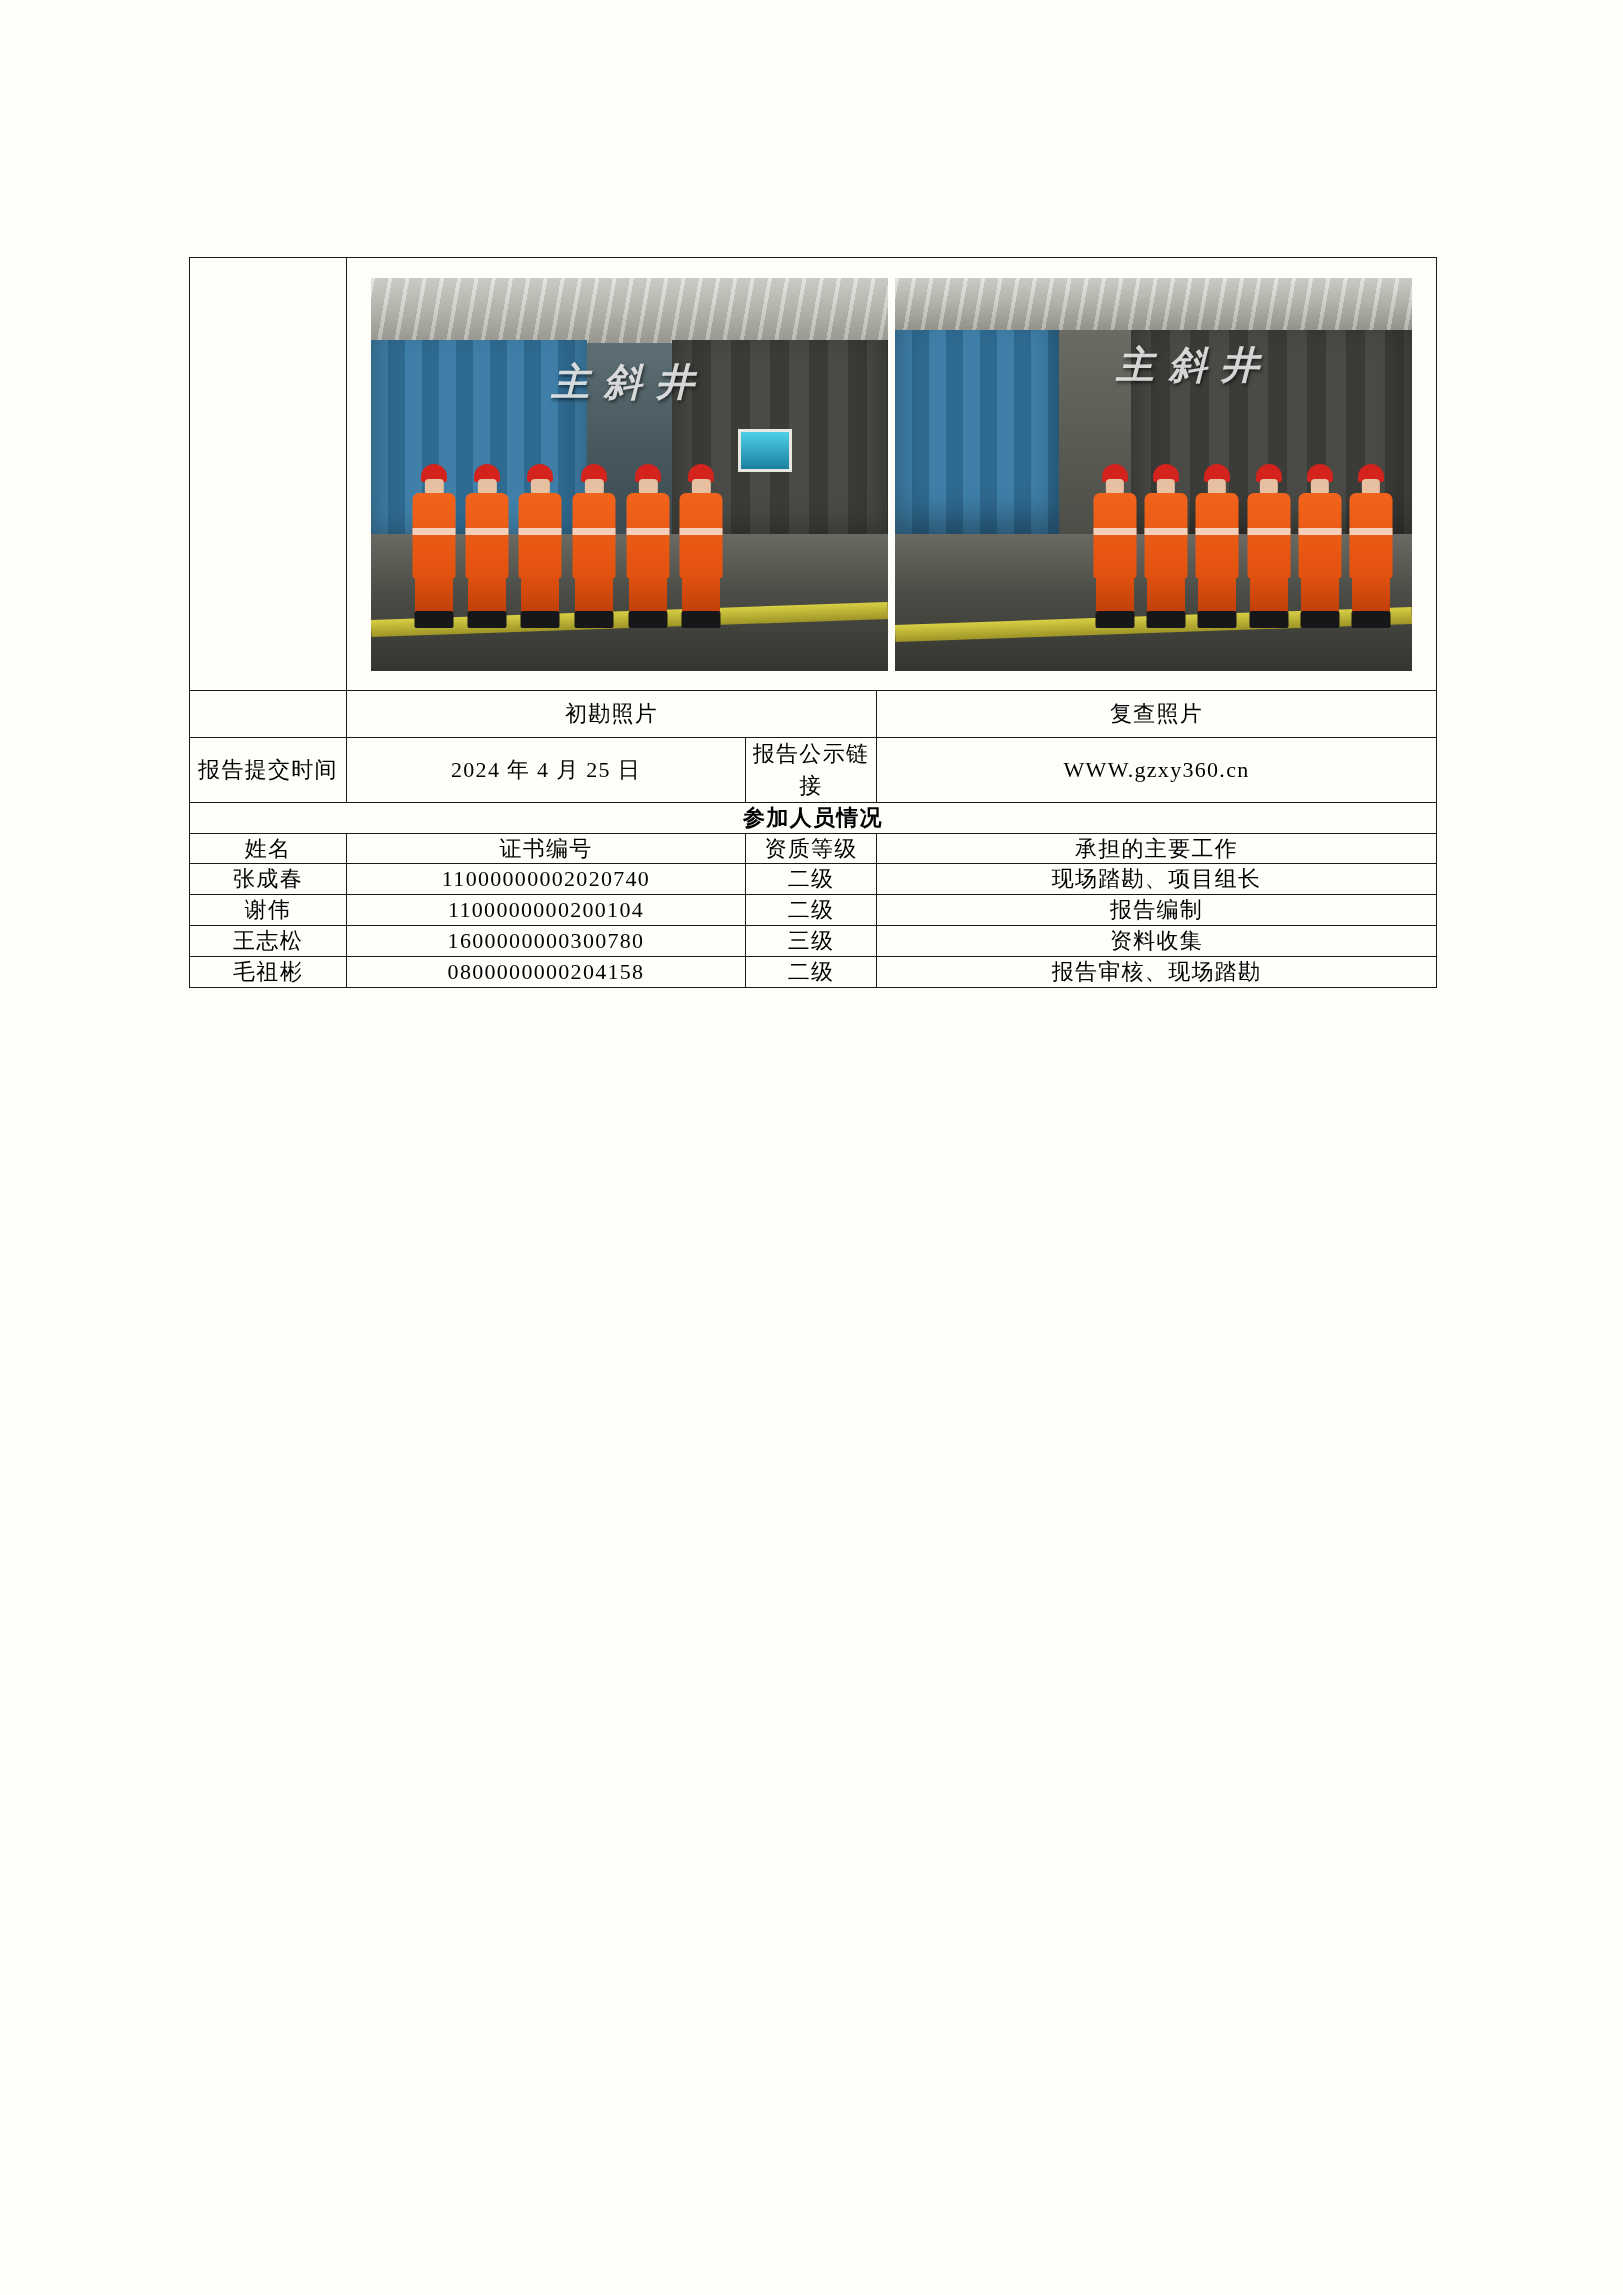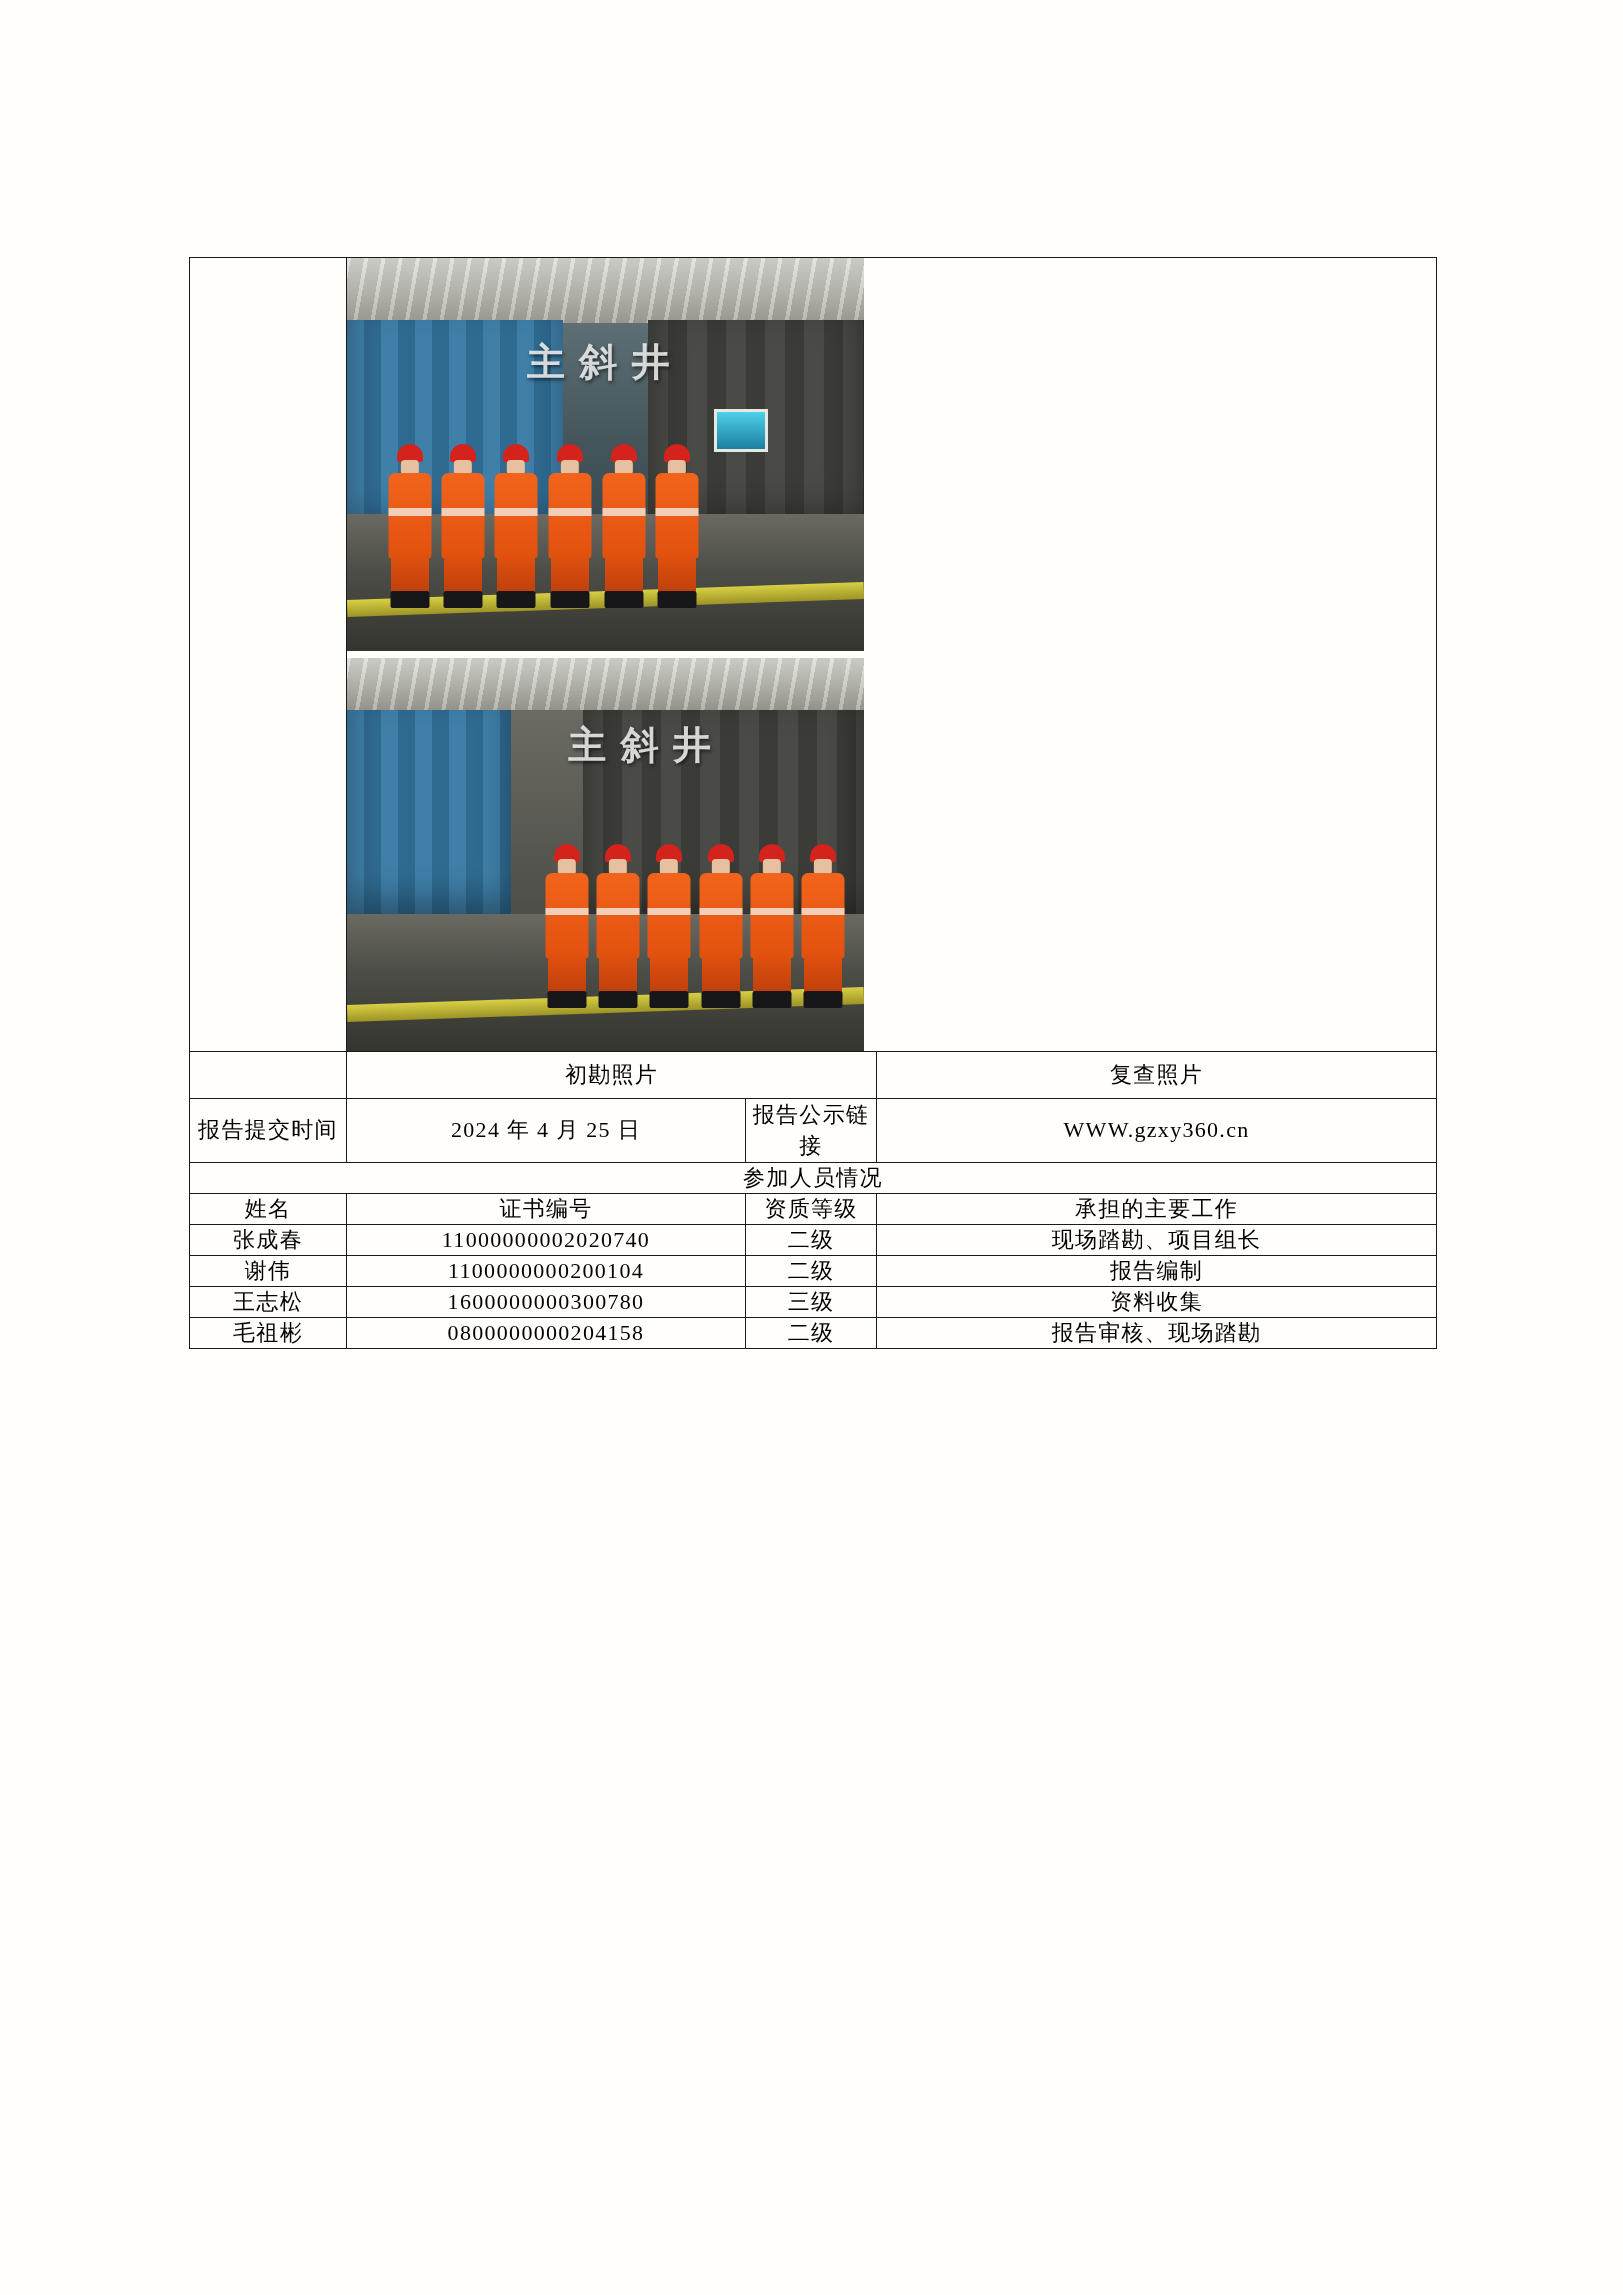--- a/index.html
+++ b/index.html
@@ -43,23 +43,23 @@
     letter-spacing: 1.3px;
   }
 
   
   .photo-cell {
     padding: 11.8px 7.9px 6.5px 7.9px;
     height: 432px;
   }
   .photo-row-wrap {
     display: flex;
-    flex-direction: column;
     justify-content: center;
     gap: 6.5px;
+    font-style: italic;
   }
   .photo {
     width: 517px;
     height: 393px;
     position: relative;
     overflow: hidden;
     background: #4a4a4a;
   }
 
   
@@ -163,21 +163,21 @@
   }
 
   .value-cell {
     font-size: 26px;
     letter-spacing: 2px;
     padding: 14.4px 3.9px;
   }
 
   .section-title {
     font-size: 27.5px;
-    font-weight: normal;
+    font-weight: bold;
     letter-spacing: 6.5px;
     padding: 17px 0;
     margin-top: 32px;
   }
 
   .th-cell {
     font-size: 25px;
     letter-spacing: 3.9px;
     padding: 14.4px 2.6px;
     line-height: 1.35;

